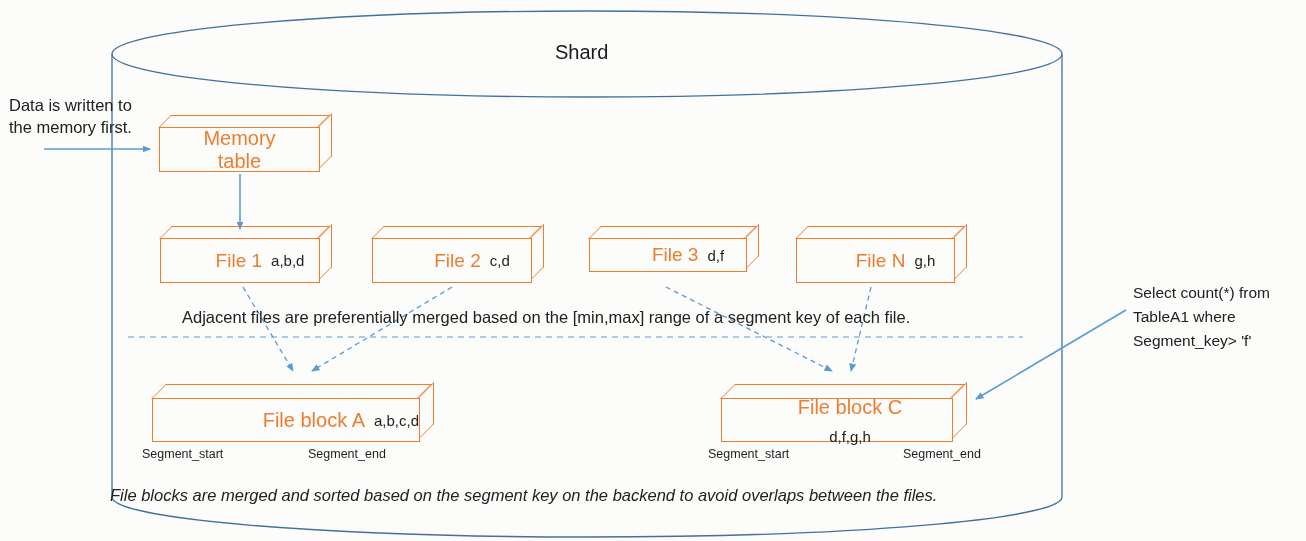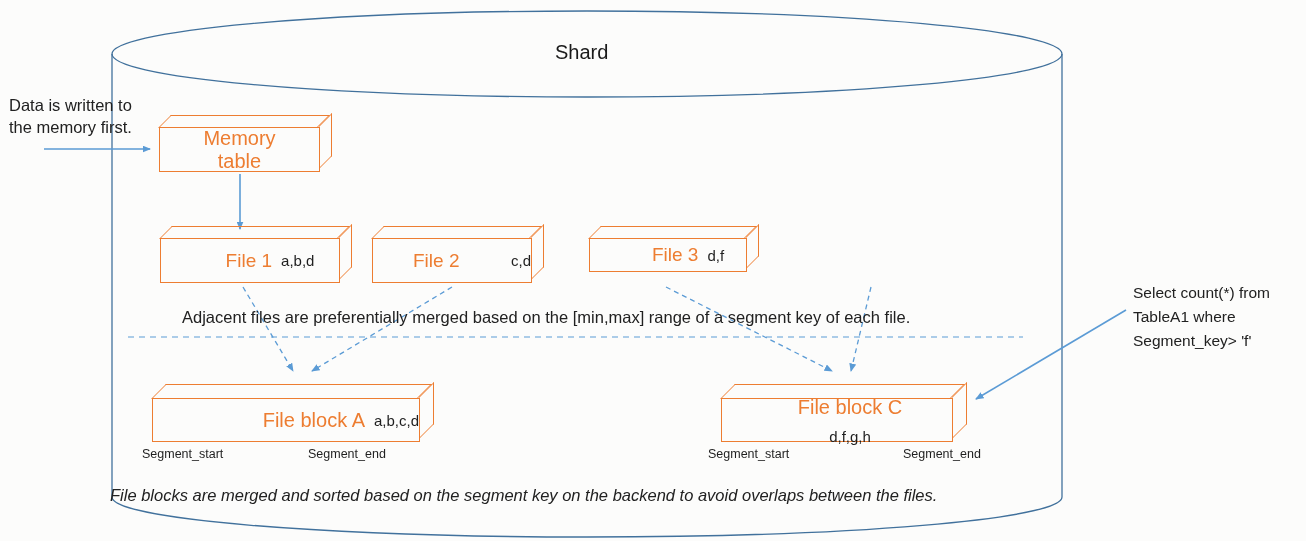--- a/index.html
+++ b/index.html
@@ -110,41 +110,47 @@
 TableA1 where
 Segment_key&gt; 'f'</div>
 
   <div class="box3d" style="--d:13px;left:159px;top:127px;width:161px;height:45px;">
     <div class="ftop"></div>
     <div class="fside"></div>
     <span class="box-label mem">Memory
 table</span>
   </div>
 
-  <div class="box3d shift" style="--d:13px;left:160px;top:238px;width:180px;height:45px;">
+  <div class="box3d shift" style="--d:13px;left:160px;top:238px;width:160px;height:45px;">
     <div class="ftop"></div>
     <div class="fside"></div>
     <span class="box-label">File 1</span>
     <span class="box-keys">a,b,d</span>
   </div>
 
-  <div class="box3d shift" style="--d:13px;left:372px;top:238px;width:160px;height:45px;justify-content:space-between;">
+  <div class="box3d shift" style="--d:13px;left:372px;top:238px;width:160px;height:45px;">
     <div class="ftop"></div>
     <div class="fside"></div>
     <span class="box-label">File 2</span>
     <span class="box-keys">c,d</span>
   </div>
 
   <div class="box3d shift" style="--d:13px;left:589px;top:238px;width:158px;height:34px;">
     <div class="ftop"></div>
     <div class="fside"></div>
     <span class="box-label">File 3</span>
     <span class="box-keys">d,f</span>
   </div>
 
+  <div class="box3d shift" style="--d:13px;left:796px;top:238px;width:159px;height:45px;">
+    <div class="ftop"></div>
+    <div class="fside"></div>
+    <span class="box-label">File N</span>
+    <span class="box-keys">g,h</span>
+  </div>
 
   <div class="box3d shift" style="--d:15px;left:152px;top:398px;width:268px;height:44px;justify-content:flex-end;">
     <div class="ftop"></div>
     <div class="fside"></div>
     <span class="box-label lg">File block A</span>
     <span class="box-keys">a,b,c,d</span>
   </div>
   <div class="seg" style="left:142px;top:447px;">Segment_start</div>
   <div class="seg" style="left:308px;top:447px;">Segment_end</div>
 

